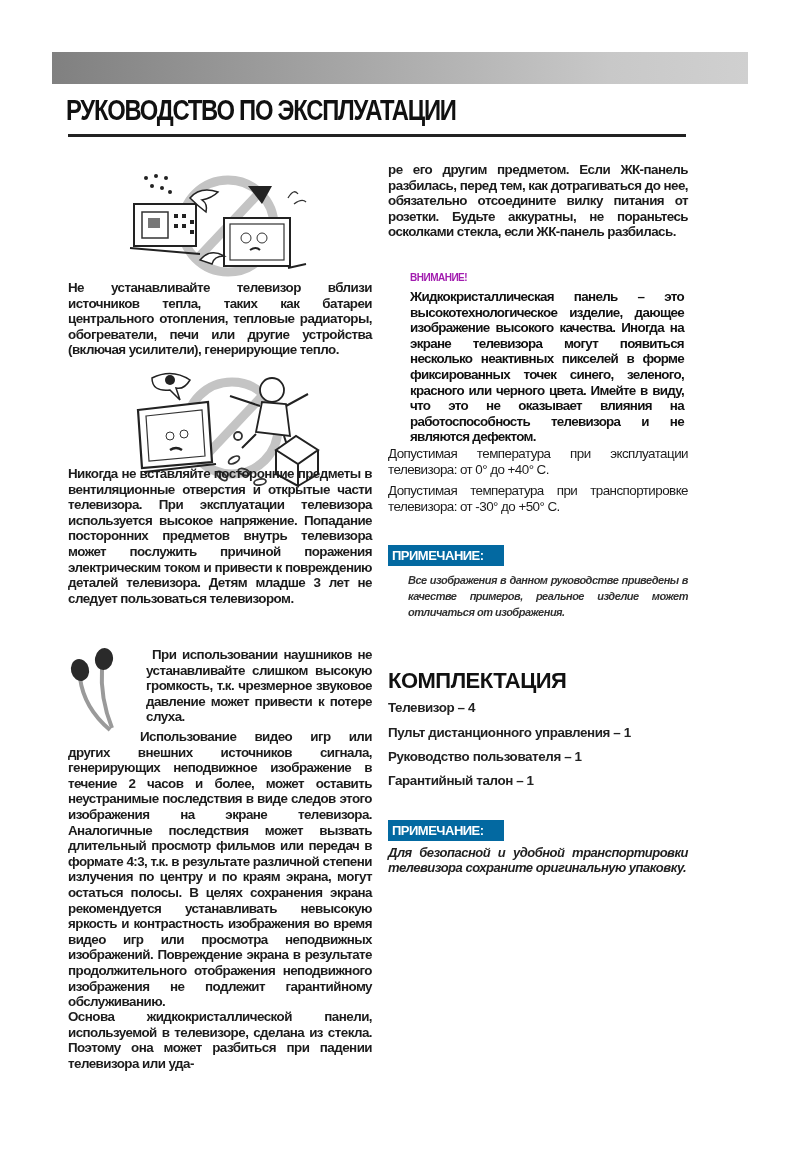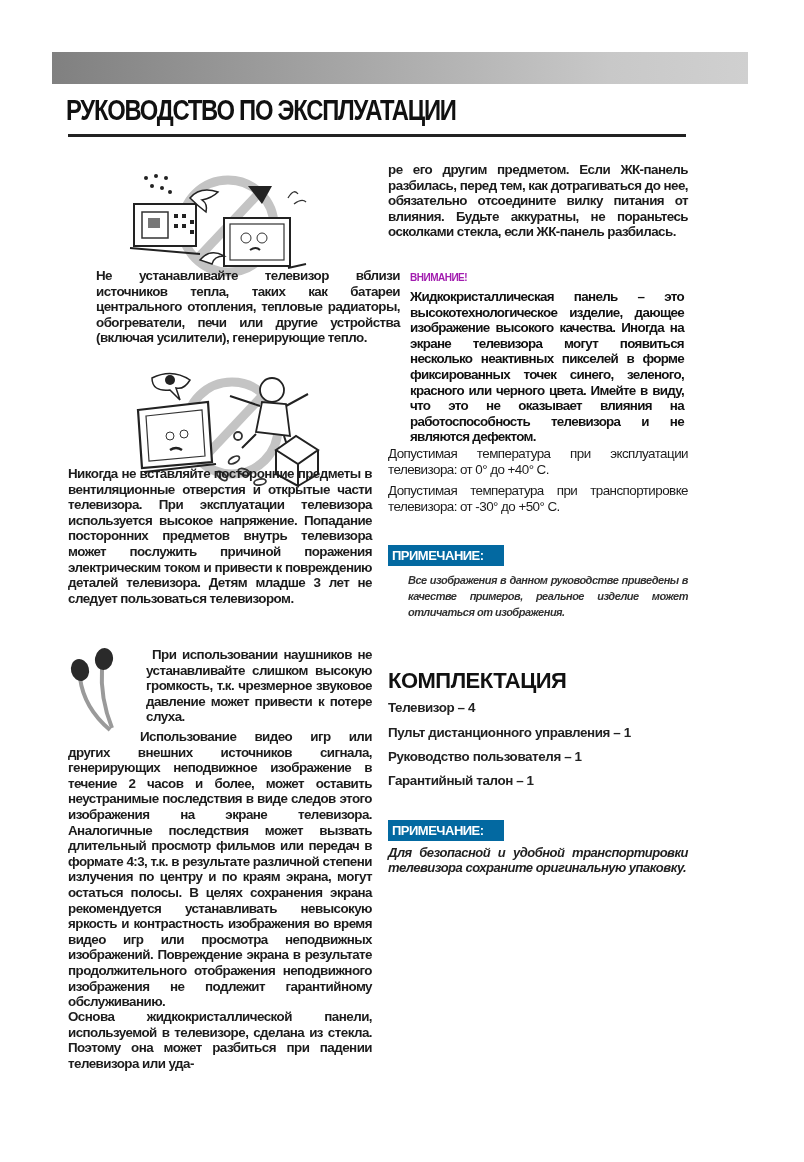--- a/index.html
+++ b/index.html
@@ -73,21 +73,21 @@
       <circle cx="134" cy="70" r="5" fill="none" stroke="#333"></circle>
     <path d="M122 82 q6 -4 10 0" fill="none" stroke="#222" stroke-width="2"></path>
     <line x1="160" y1="100" x2="178" y2="96" stroke="#222" stroke-width="2"></line>
 
     <path d="M120 18 l24 0 l-10 18z" fill="#222"></path>
     <path d="M160 30 q6 -10 10 -4 M166 36 q8 -6 12 -2" fill="none" stroke="#333" stroke-width="1.3"></path>
     <path d="M72 92 q10 -12 24 -4 q-10 0 -12 8z" fill="#fff" stroke="#222" stroke-width="1.5"></path>
   </svg>
 </div>
 
-<div class="col" style="left:68px; top:268px; width:304px;margin-left:28px;">
+<div class="col" style="left:68px; top:280px; width:304px;">
   <p class="para">Не устанавливайте телевизор вблизи источников тепла, таких как батареи центрального отопления, тепловые радиаторы, обогреватели, печи или другие устройства (включая усилители), генерирующие тепло.</p>
 </div>
 
 <div class="illus" style="left:126px; top:372px;">
   <svg width="195" height="118" viewBox="0 0 195 118">
     <circle cx="106" cy="56" r="46" fill="none" stroke="#c4c4c4" stroke-width="9"></circle>
     <line x1="74" y1="90" x2="138" y2="22" stroke="#c4c4c4" stroke-width="9"></line>
 
     <path d="M12 38 l70 -8 l4 60 l-70 6z" fill="#fff" stroke="#222" stroke-width="2.2"></path>
     <path d="M20 44 l56 -6 l3 46 l-56 5z" fill="none" stroke="#333" stroke-width="1.2"></path>
@@ -136,21 +136,21 @@
 
 <div class="col" style="left:68px; top:729px; width:304px;">
   <p class="para indent">Использование видео игр или других внешних источников сигнала, генерирующих неподвижное изображение в течение 2 часов и более, может оставить неустранимые последствия в виде следов этого изображения на экране телевизора. Аналогичные последствия может вызвать длительный просмотр фильмов или передач в формате 4:3, т.к. в результате различной степени излучения по центру и по краям экрана, могут остаться полосы. В целях сохранения экрана рекомендуется устанавливать невысокую яркость и контрастность изображения во время видео игр или просмотра неподвижных изображений. Повреждение экрана в результате продолжительного отображения неподвижного изображения не подлежит гарантийному обслуживанию.</p>
 </div>
 
 <div class="col" style="left:68px; top:1009px; width:304px;">
   <p class="para">Основа жидкокристаллической панели, используемой в телевизоре, сделана из стекла. Поэтому она может разбиться при падении телевизора или уда-</p>
 </div>
 
 <div class="col" style="left:388px; top:162px; width:300px;">
-  <p class="para">ре его другим предметом. Если ЖК-панель разбилась, перед тем, как дотрагиваться до нее, обязательно отсоедините вилку питания от влияния. Будьте аккуратны, не пораньтесь осколками стекла, если ЖК-панель разбилась.</p>
+  <p class="para">ре его другим предметом. Если ЖК-панель разбилась, перед тем, как дотрагиваться до нее, обязательно отсоедините вилку питания от розетки. Будьте аккуратны, не пораньтесь осколками стекла, если ЖК-панель разбилась.</p>
 </div>
 
 <div class="col" style="left:410px; top:272px; width:274px;">
   <p class="attention-title">ВНИМАНИЕ!</p>
   <p class="attention-body" style="margin-top:6px;">Жидкокристаллическая панель – это высокотехнологическое изделие, дающее изображение высокого качества. Иногда на экране телевизора могут появиться несколько неактивных пикселей в форме фиксированных точек синего, зеленого, красного или черного цвета. Имейте в виду, что это не оказывает влияния на работоспособность телевизора и не являются дефектом.</p>
 </div>
 
 <div class="col" style="left:388px; top:446px; width:300px;">
   <p class="para" style="font-weight:400;">Допустимая температура при эксплуатации телевизора: от 0° до +40° С.</p>
   <p class="para" style="font-weight:400; margin-top:6px;">Допустимая температура при транспортировке телевизора: от -30° до +50° С.</p>

